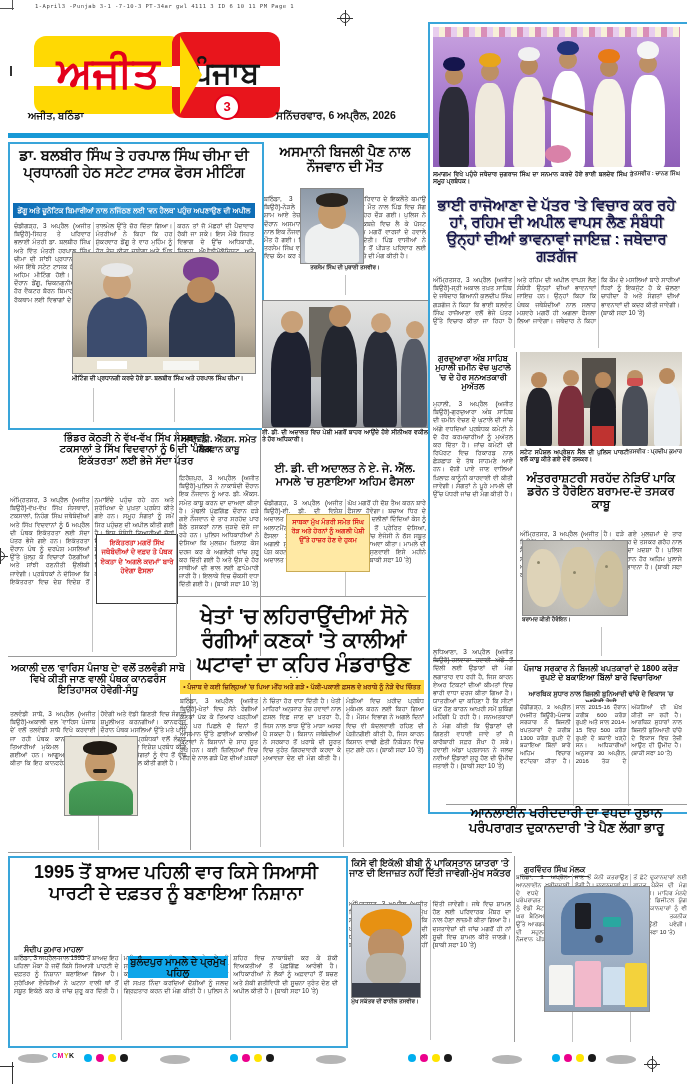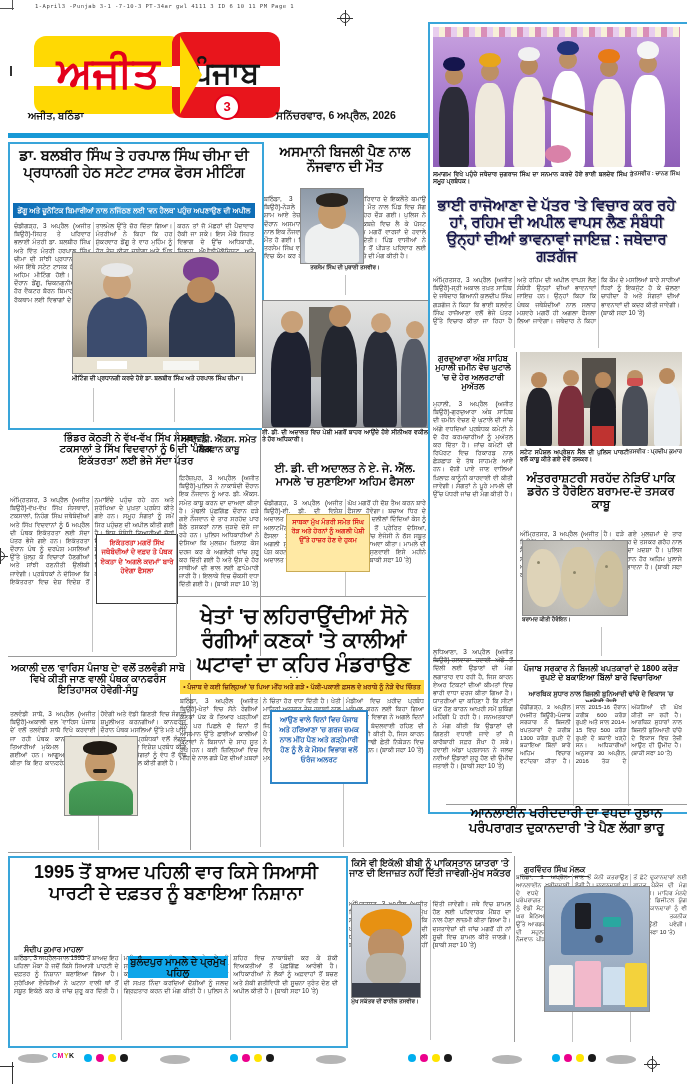--- a/index.html
+++ b/index.html
@@ -159,21 +159,21 @@
     </div>
     <div class="cap abs" style="left:3px;top:146px;width:247px;height:24px;">
       <span class="credit">ਤਸਵੀਰ : ਚਾਨਣ ਸਿੰਘ</span>
       <span>ਸਮਾਗਮ ਵਿਖੇ ਪਹੁੰਚੇ ਜਥੇਦਾਰ ਜੁਗਰਾਜ ਸਿੰਘ ਦਾ ਸਨਮਾਨ ਕਰਦੇ ਹੋਏ ਭਾਈ ਬਲਦੇਵ ਸਿੰਘ ਤੇ ਸਮੂਹ ਪ੍ਰਬੰਧਕ।</span>
     </div>
     <div class="hl abs" style="left:3px;top:172px;width:247px;height:78px;font-size:15px;color:#16164a;text-shadow:1px 1px 0 #bdbdbd;">ਭਾਈ ਰਾਜੋਆਣਾ ਦੇ ਪੱਤਰ 'ਤੇ ਵਿਚਾਰ ਕਰ ਰਹੇ ਹਾਂ, ਰਹਿਮ ਦੀ ਅਪੀਲ ਵਾਪਸ ਲੈਣ ਸੰਬੰਧੀ ਉਨ੍ਹਾਂ ਦੀਆਂ ਭਾਵਨਾਵਾਂ ਜਾਇਜ਼ : ਜਥੇਦਾਰ ਗੜਗੱਜ</div>
     <div class="bt c3 abs" style="left:3px;top:252px;width:247px;height:72px;">ਅੰਮ੍ਰਿਤਸਰ, 3 ਅਪ੍ਰੈਲ (ਅਜੀਤ ਬਿਊਰੋ)-ਸ੍ਰੀ ਅਕਾਲ ਤਖ਼ਤ ਸਾਹਿਬ ਦੇ ਜਥੇਦਾਰ ਗਿਆਨੀ ਕੁਲਦੀਪ ਸਿੰਘ ਗੜਗੱਜ ਨੇ ਕਿਹਾ ਕਿ ਭਾਈ ਬਲਵੰਤ ਸਿੰਘ ਰਾਜੋਆਣਾ ਵਲੋਂ ਭੇਜੇ ਪੱਤਰ ਉੱਤੇ ਵਿਚਾਰ ਕੀਤਾ ਜਾ ਰਿਹਾ ਹੈ ਅਤੇ ਰਹਿਮ ਦੀ ਅਪੀਲ ਵਾਪਸ ਲੈਣ ਸੰਬੰਧੀ ਉਨ੍ਹਾਂ ਦੀਆਂ ਭਾਵਨਾਵਾਂ ਜਾਇਜ਼ ਹਨ। ਉਨ੍ਹਾਂ ਕਿਹਾ ਕਿ ਪੰਥਕ ਜਥੇਬੰਦੀਆਂ ਨਾਲ ਸਲਾਹ ਮਸ਼ਵਰੇ ਮਗਰੋਂ ਹੀ ਅਗਲਾ ਫੈਸਲਾ ਲਿਆ ਜਾਵੇਗਾ। ਜਥੇਦਾਰ ਨੇ ਕਿਹਾ ਕਿ ਕੌਮ ਦੇ ਮਸਲਿਆਂ ਬਾਰੇ ਸਾਰੀਆਂ ਧਿਰਾਂ ਨੂੰ ਇਕਜੁੱਟ ਹੋ ਕੇ ਚੱਲਣਾ ਚਾਹੀਦਾ ਹੈ ਅਤੇ ਸੰਗਤਾਂ ਦੀਆਂ ਭਾਵਨਾਵਾਂ ਦੀ ਕਦਰ ਕੀਤੀ ਜਾਵੇਗੀ। (ਬਾਕੀ ਸਫਾ 10 'ਤੇ)</div>
 
     <div class="vr" style="left:86px;top:328px;height:456px;"></div>
 
-    <div class="hl abs" style="left:3px;top:330px;width:80px;height:44px;font-size:8.2px;">ਗੁਰਦੁਆਰਾ ਅੰਬ ਸਾਹਿਬ ਮੁਹਾਲੀ ਜ਼ਮੀਨ ਵੇਚ ਘੁਟਾਲੇ 'ਚ ਦੋ ਹੋਰ ਅਲਰਟਾਰੀ ਮੁਅੱਤਲ</div>
+    <div class="hl abs" style="left:3px;top:330px;width:80px;height:44px;font-size:8.2px;">ਗੁਰਦੁਆਰਾ ਅੰਬ ਸਾਹਿਬ ਮੁਹਾਲੀ ਜ਼ਮੀਨ ਵੇਚ ਘੁਟਾਲੇ 'ਚ ਦੋ ਹੋਰ ਸਨਅਤਕਾਰੀ ਮੁਅੱਤਲ</div>
     <div class="bt abs" style="left:3px;top:376px;width:80px;height:196px;">ਮੁਹਾਲੀ, 3 ਅਪ੍ਰੈਲ (ਅਜੀਤ ਬਿਊਰੋ)-ਗੁਰਦੁਆਰਾ ਅੰਬ ਸਾਹਿਬ ਦੀ ਜ਼ਮੀਨ ਵੇਚਣ ਦੇ ਘੁਟਾਲੇ ਦੀ ਜਾਂਚ ਅੱਗੇ ਵਧਦਿਆਂ ਪ੍ਰਬੰਧਕ ਕਮੇਟੀ ਨੇ ਦੋ ਹੋਰ ਕਰਮਚਾਰੀਆਂ ਨੂੰ ਮੁਅੱਤਲ ਕਰ ਦਿੱਤਾ ਹੈ। ਜਾਂਚ ਕਮੇਟੀ ਦੀ ਰਿਪੋਰਟ ਵਿਚ ਰਿਕਾਰਡ ਨਾਲ ਛੇੜਛਾੜ ਦੇ ਤੱਥ ਸਾਹਮਣੇ ਆਏ ਹਨ। ਦੋਸ਼ੀ ਪਾਏ ਜਾਣ ਵਾਲਿਆਂ ਖ਼ਿਲਾਫ਼ ਕਾਨੂੰਨੀ ਕਾਰਵਾਈ ਵੀ ਕੀਤੀ ਜਾਵੇਗੀ। ਸੰਗਤਾਂ ਨੇ ਪੂਰੇ ਮਾਮਲੇ ਦੀ ਉੱਚ ਪੱਧਰੀ ਜਾਂਚ ਦੀ ਮੰਗ ਕੀਤੀ ਹੈ।</div>
     <div class="bt abs" style="left:3px;top:624px;width:80px;height:158px;">ਲੁਧਿਆਣਾ, 3 ਅਪ੍ਰੈਲ (ਅਜੀਤ ਬਿਊਰੋ)-ਹਲਵਾਰਾ ਹਵਾਈ ਅੱਡੇ ਤੋਂ ਦਿੱਲੀ ਲਈ ਉਡਾਣਾਂ ਦੀ ਮੰਗ ਲਗਾਤਾਰ ਵਧ ਰਹੀ ਹੈ, ਜਿਸ ਕਾਰਨ ਏਅਰ ਟਿਕਟਾਂ ਦੀਆਂ ਕੀਮਤਾਂ ਵਿਚ ਭਾਰੀ ਵਾਧਾ ਦਰਜ ਕੀਤਾ ਗਿਆ ਹੈ। ਯਾਤਰੀਆਂ ਦਾ ਕਹਿਣਾ ਹੈ ਕਿ ਸੀਟਾਂ ਘੱਟ ਹੋਣ ਕਾਰਨ ਆਖ਼ਰੀ ਸਮੇਂ ਬੁਕਿੰਗ ਮਹਿੰਗੀ ਪੈ ਰਹੀ ਹੈ। ਸਨਅਤਕਾਰਾਂ ਨੇ ਮੰਗ ਕੀਤੀ ਕਿ ਉਡਾਣਾਂ ਦੀ ਗਿਣਤੀ ਵਧਾਈ ਜਾਵੇ ਤਾਂ ਜੋ ਕਾਰੋਬਾਰੀ ਸਫ਼ਰ ਸੌਖਾ ਹੋ ਸਕੇ। ਹਵਾਈ ਅੱਡਾ ਪ੍ਰਸ਼ਾਸਨ ਨੇ ਜਲਦ ਨਵੀਆਂ ਉਡਾਣਾਂ ਸ਼ੁਰੂ ਹੋਣ ਦੀ ਉਮੀਦ ਜਤਾਈ ਹੈ। (ਬਾਕੀ ਸਫਾ 10 'ਤੇ)</div>
 
     <div class="ph" style="left:90px;top:328px;width:162px;height:94px;border:none;background:linear-gradient(180deg,#d6d2c8,#efece4 40%,#cfc9bb 100%);">
       <span class="it" style="left:62px;top:6px;width:34px;height:50px;background:#55504a;"></span>
       <span class="blk" style="left:6px;top:36px;width:26px;height:58px;background:#23232a;"></span>
       <span class="hd" style="left:11px;top:20px;width:16px;height:16px;background:#b98a5e;"></span>
       <span class="blk" style="left:38px;top:34px;width:26px;height:60px;background:#7c2f3c;"></span>
       <span class="hd" style="left:43px;top:18px;width:16px;height:16px;background:#bd9065;"></span>
       <span class="blk" style="left:70px;top:36px;width:26px;height:58px;background:#1f1f26;"></span>
@@ -225,21 +225,20 @@
   <div class="hrl" style="left:8px;top:656px;width:168px;"></div>
   <div class="vr" style="left:190px;top:660px;height:190px;"></div>
   <div class="hrl" style="left:8px;top:852px;width:504px;"></div>
   <div class="hrl" style="left:446px;top:804px;width:241px;"></div>
   <div class="vr" style="left:514px;top:856px;height:186px;"></div>
 
   <div class="abs" style="left:178px;top:598px;width:248px;height:252px;">
     <div class="hl abs" style="left:4px;top:6px;width:244px;height:74px;font-size:21px;">ਖੇਤਾਂ 'ਚ ਲਹਿਰਾਉਂਦੀਆਂ ਸੋਨੇ ਰੰਗੀਆਂ ਕਣਕਾਂ 'ਤੇ ਕਾਲੀਆਂ ਘਟਾਵਾਂ ਦਾ ਕਹਿਰ ਮੰਡਰਾਉਣ ਲੱਗਾ</div>
     <div class="ystrip abs" style="left:2px;top:82px;width:244px;height:14px;font-size:6.6px;line-height:14px;">• ਪੰਜਾਬ ਦੇ ਕਈ ਜ਼ਿਲ੍ਹਿਆਂ 'ਚ ਪਿਆ ਮੀਂਹ ਅਤੇ ਗੜੇ • ਪੱਕੀ-ਪਕਾਈ ਫ਼ਸਲ ਦੇ ਖ਼ਰਾਬੇ ਨੂੰ ਨੇੜੇ ਵੇਖ ਚਿੰਤਤ ਕਿਸਾਨ</div>
     <div class="bt c3 abs" style="left:2px;top:99px;width:244px;height:150px;">ਬਠਿੰਡਾ, 3 ਅਪ੍ਰੈਲ (ਅਜੀਤ ਬਿਊਰੋ)-ਖੇਤਾਂ ਵਿਚ ਸੋਨੇ ਰੰਗੀਆਂ ਕਣਕਾਂ ਪੱਕ ਕੇ ਤਿਆਰ ਖੜ੍ਹੀਆਂ ਹਨ ਪਰ ਪਿਛਲੇ ਦੋ ਦਿਨਾਂ ਤੋਂ ਆਸਮਾਨ ਉੱਤੇ ਛਾਈਆਂ ਕਾਲੀਆਂ ਘਟਾਵਾਂ ਨੇ ਕਿਸਾਨਾਂ ਦੇ ਸਾਹ ਸੂਤ ਰੱਖੇ ਹਨ। ਕਈ ਜ਼ਿਲ੍ਹਿਆਂ ਵਿਚ ਮੀਂਹ ਦੇ ਨਾਲ ਗੜੇ ਪੈਣ ਦੀਆਂ ਖ਼ਬਰਾਂ ਨੇ ਚਿੰਤਾ ਹੋਰ ਵਧਾ ਦਿੱਤੀ ਹੈ। ਖੇਤੀ ਮਾਹਿਰਾਂ ਅਨੁਸਾਰ ਤੇਜ਼ ਹਵਾਵਾਂ ਨਾਲ ਫ਼ਸਲ ਵਿਛ ਜਾਣ ਦਾ ਖ਼ਤਰਾ ਹੈ, ਜਿਸ ਨਾਲ ਝਾੜ ਉੱਤੇ ਮਾੜਾ ਅਸਰ ਪੈ ਸਕਦਾ ਹੈ। ਕਿਸਾਨ ਜਥੇਬੰਦੀਆਂ ਨੇ ਸਰਕਾਰ ਤੋਂ ਖ਼ਰਾਬੇ ਦੀ ਸੂਰਤ ਵਿਚ ਤੁਰੰਤ ਗਿਰਦਾਵਰੀ ਕਰਵਾ ਕੇ ਮੁਆਵਜ਼ਾ ਦੇਣ ਦੀ ਮੰਗ ਕੀਤੀ ਹੈ। ਮੰਡੀਆਂ ਵਿਚ ਖ਼ਰੀਦ ਪ੍ਰਬੰਧ ਮੁਕੰਮਲ ਕਰਨ ਲਈ ਕਿਹਾ ਗਿਆ ਹੈ। ਮੌਸਮ ਵਿਭਾਗ ਨੇ ਅਗਲੇ ਦਿਨਾਂ ਵਿਚ ਵੀ ਬੱਦਲਵਾਈ ਰਹਿਣ ਦੀ ਪੇਸ਼ੀਨਗੋਈ ਕੀਤੀ ਹੈ, ਜਿਸ ਕਾਰਨ ਕਿਸਾਨ ਵਾਢੀ ਛੇਤੀ ਨਿਬੇੜਨ ਵਿਚ ਜੁਟ ਗਏ ਹਨ। (ਬਾਕੀ ਸਫਾ 10 'ਤੇ)</div>
-    <div class="inset-blue abs" style="left:92px;top:112px;width:88px;height:64px;">ਆਉਣ ਵਾਲੇ ਦਿਨਾਂ ਵਿਚ ਪੰਜਾਬ ਅਤੇ ਹਰਿਆਣਾ 'ਚ ਗਰਜ ਚਮਕ ਨਾਲ ਮੀਂਹ ਪੈਣ ਅਤੇ ਗੜ੍ਹੇਮਾਰੀ ਹੋਣ ਨੂੰ ਲੈ ਕੇ ਮੌਸਮ ਵਿਭਾਗ ਵਲੋਂ ਓਰੰਜ ਅਲਰਟ</div>
   </div>
 
   <div class="abs" style="left:8px;top:660px;width:180px;height:192px;">
     <div class="hl abs" style="left:2px;top:2px;width:176px;height:44px;font-size:9.8px;">ਅਕਾਲੀ ਦਲ 'ਵਾਰਿਸ ਪੰਜਾਬ ਦੇ' ਵਲੋਂ ਤਲਵੰਡੀ ਸਾਬੋ ਵਿਖੇ ਕੀਤੀ ਜਾਣ ਵਾਲੀ ਪੰਥਕ ਕਾਨਫਰੰਸ ਇਤਿਹਾਸਕ ਹੋਵੇਗੀ-ਸੰਧੂ</div>
     <div class="bt c2 abs" style="left:2px;top:50px;width:176px;height:140px;">ਤਲਵੰਡੀ ਸਾਬੋ, 3 ਅਪ੍ਰੈਲ (ਅਜੀਤ ਬਿਊਰੋ)-ਅਕਾਲੀ ਦਲ 'ਵਾਰਿਸ ਪੰਜਾਬ ਦੇ' ਵਲੋਂ ਤਲਵੰਡੀ ਸਾਬੋ ਵਿਖੇ ਕਰਵਾਈ ਜਾ ਰਹੀ ਪੰਥਕ ਕਾਨਫਰੰਸ ਦੀਆਂ ਤਿਆਰੀਆਂ ਮੁਕੰਮਲ ਕਰ ਲਈਆਂ ਗਈਆਂ ਹਨ। ਆਗੂਆਂ ਨੇ ਦਾਅਵਾ ਕੀਤਾ ਕਿ ਇਹ ਕਾਨਫਰੰਸ ਇਤਿਹਾਸਕ ਹੋਵੇਗੀ ਅਤੇ ਵੱਡੀ ਗਿਣਤੀ ਵਿਚ ਸੰਗਤਾਂ ਸ਼ਮੂਲੀਅਤ ਕਰਨਗੀਆਂ। ਕਾਨਫਰੰਸ ਦੌਰਾਨ ਪੰਥਕ ਮਸਲਿਆਂ ਉੱਤੇ ਮਤੇ ਪਾਸ ਕੀਤੇ ਜਾਣਗੇ। ਪ੍ਰਬੰਧਕਾਂ ਵਲੋਂ ਲੰਗਰ ਅਤੇ ਰਿਹਾਇਸ਼ ਦੇ ਵਿਸ਼ੇਸ਼ ਪ੍ਰਬੰਧ ਕੀਤੇ ਗਏ ਹਨ ਅਤੇ ਸੰਗਤਾਂ ਨੂੰ ਵੱਧ ਤੋਂ ਵੱਧ ਪਹੁੰਚਣ ਦੀ ਅਪੀਲ ਕੀਤੀ ਗਈ ਹੈ।</div>
     <div class="ph" style="left:56px;top:76px;width:72px;height:78px;background:#e9e5da;">
       <span class="blk" style="left:4px;top:44px;width:64px;height:34px;background:linear-gradient(180deg,#49a059,#3e8e4e);"></span>
       <span class="hd" style="left:20px;top:10px;width:30px;height:34px;background:#c49a6c;"></span>
       <span class="tb" style="left:18px;top:4px;width:34px;height:14px;background:#1f1a14;"></span>
       <span class="it" style="left:28px;top:32px;width:14px;height:4px;background:#241d15;border-radius:2px;"></span>

